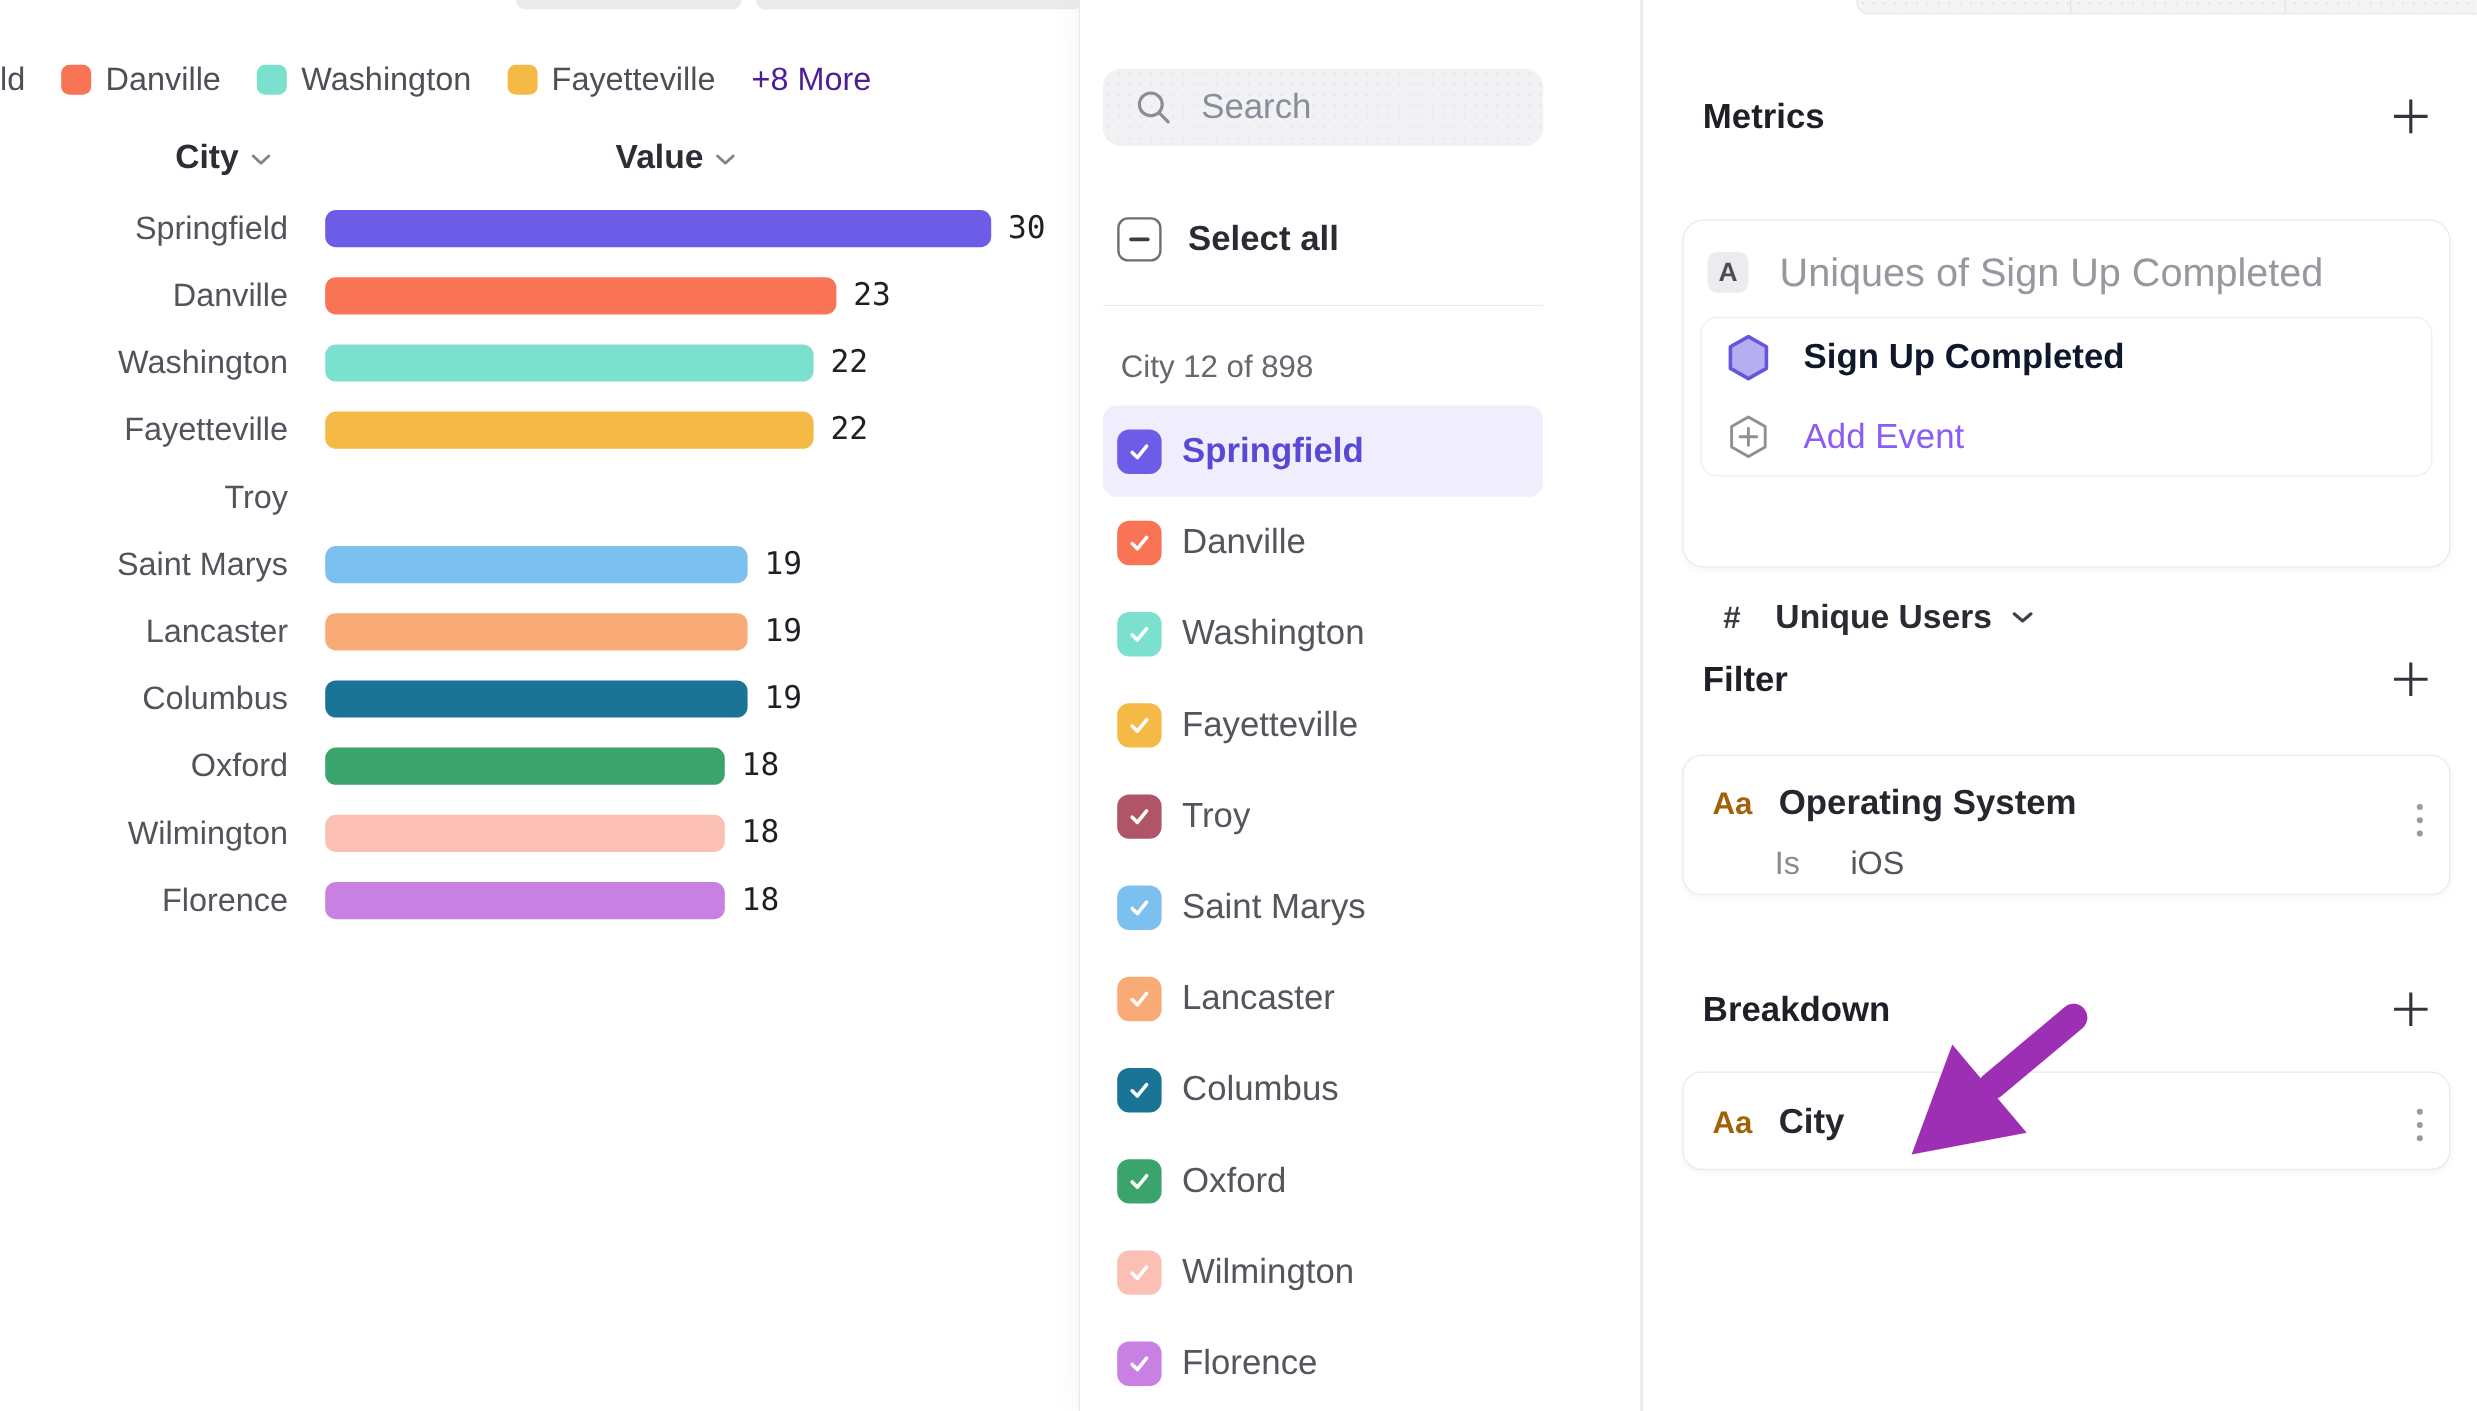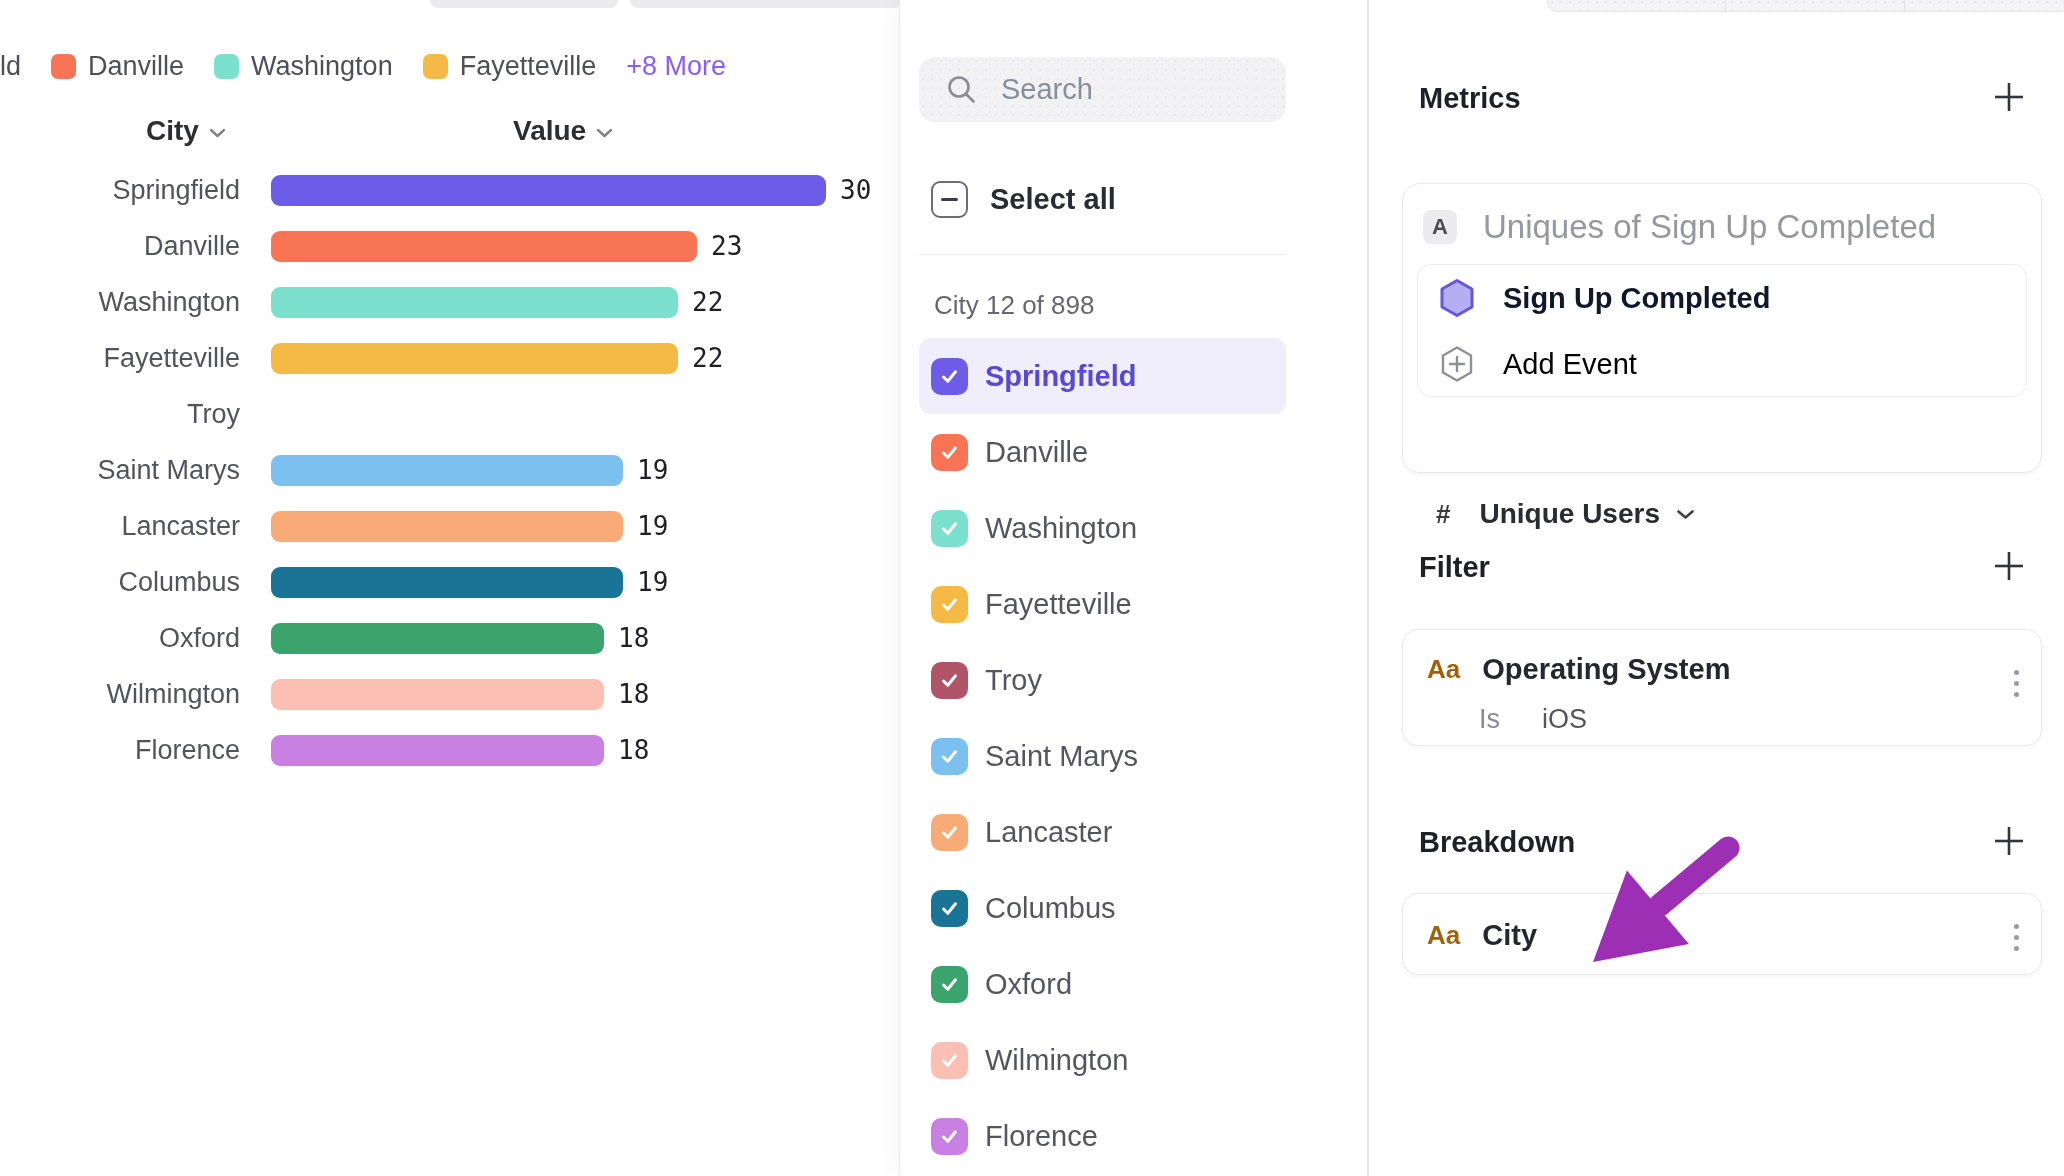--- a/index.html
+++ b/index.html
@@ -64,21 +64,21 @@
           box-shadow:0 2px 5px rgba(0,0,0,0.04); }
   .metrics-card { top:183px; height:290px; border-radius:18px; }
   .formula-row { position:absolute; left:20px; top:24px; display:flex; align-items:center; }
   .a-badge { width:34px; height:34px; border-radius:8px; background:#ececee; color:#4c4c55;
              font-size:22px; font-weight:700; display:flex; align-items:center; justify-content:center; }
   .formula-row .summary { margin-left:26px; font-size:33px; color:#97979f; }
   .inner-card { position:absolute; left:14px; right:14px; top:80px; height:133px; border-radius:14px;
                 border:1px solid #ededf0; }
   .event-row { height:66px; display:flex; align-items:center; padding-left:21px; }
   .event-row .ev-label { margin-left:28px; font-size:29px; font-weight:600; color:#0f172a; }
-  .event-row .ev-label.ghost { font-weight:500; color:#000000; }
+  .event-row .ev-label.ghost { font-weight:500; color:#8b5cf6; }
   .agg-row { position:absolute; left:33px; top:314px; display:flex; align-items:center; }
   .agg-row .hash { font-size:26px; font-weight:700; color:#3a3a42; }
   .agg-row .agg-label { margin-left:29px; font-size:28px; font-weight:600; color:#2b2b33; margin-right:16px; }
   .filter-card { top:629px; height:117px; border-radius:16px; }
   .prop-row { position:absolute; left:24px; top:0; height:62px; display:flex; align-items:center; }
   .aa { font-size:26px; font-weight:700; color:#a16207; }
   .prop-row .prop-label { margin-left:22px; font-size:29px; font-weight:600; color:#26262e; }
   .op-row { position:absolute; left:76px; top:74px; display:flex; align-items:center; gap:42px;
             font-size:27px; }
   .op-row .op { color:#8b8b92; }
@@ -105,21 +105,21 @@
         <span>Danville</span>
       </span>
       <span class="legend-item">
         <span class="swatch" style="background: rgb(124, 224, 207);"></span>
         <span>Washington</span>
       </span>
       <span class="legend-item">
         <span class="swatch" style="background: rgb(245, 186, 69);"></span>
         <span>Fayetteville</span>
       </span>
-    <span style="color:#8b5cf6;">+8 More</span>
+    <span style="color:#4c1d95;">+8 More</span>
   </div>
 
   <div class="chart-header" style="left:146px;">
     <span>City</span>
     <svg width="17" height="10" viewBox="0 0 17 10">
         <path d="M2 2 L8.5 8 L15 2" fill="none" stroke="#82828a" stroke-width="2.4" stroke-linecap="round" stroke-linejoin="round"></path>
       </svg>
   </div>
   <div class="chart-header" style="left:513px;">
     <span>Value</span>

